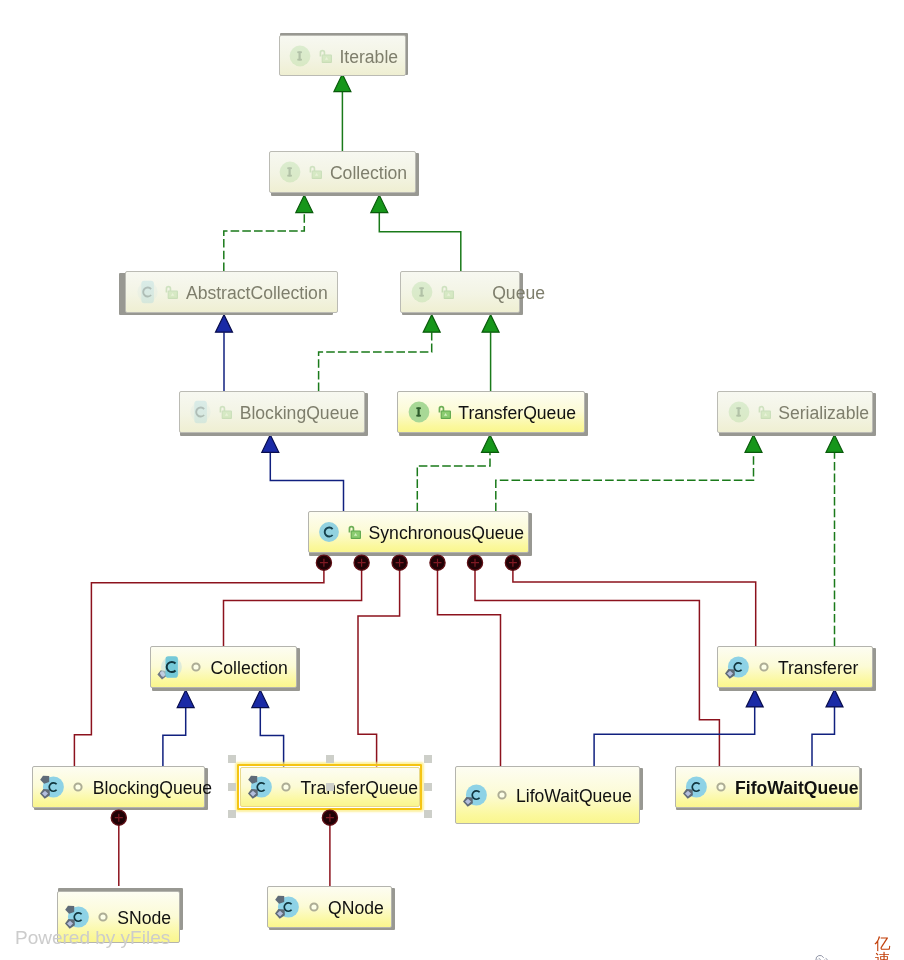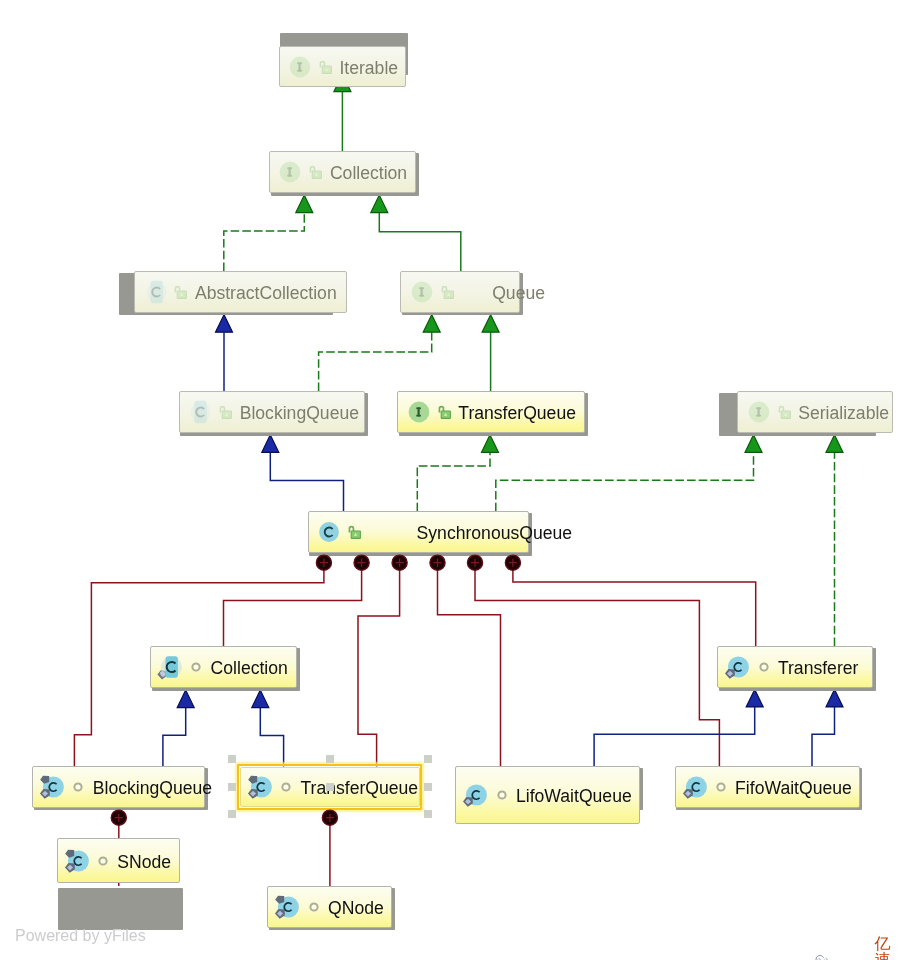--- a/index.html
+++ b/index.html
@@ -17,21 +17,21 @@
                border-color:#b4b4ae;}
   .node.bright .label{color:#111111;}
   .node.faded{background:linear-gradient(to bottom,#f7f8f1 0%,#f3f4e4 55%,#efefd2 100%);
               border-color:#bbbbb4;}
   .node.faded .label{color:#7e7e6c;}
   .shadow{position:absolute;background:#989892;border-radius:1px;}
   .selbox{position:absolute;box-sizing:border-box;border:2.5px solid #f5c413;border-radius:1px;
           box-shadow:0 0 2px 1.5px rgba(252,236,130,0.75);}
   .node.selected{border-color:#e8d98a;}
   .handle{position:absolute;width:8px;height:8px;background:#cdcfc9;}
-  .wm-yfiles{position:absolute;color:#cccccc;font-size:16px;line-height:1;}
+  .wm-yfiles{position:absolute;color:#cccccc;font-size:19px;line-height:1;}
   .wm-brand{position:absolute;display:flex;align-items:center;color:#c2410c;gap:40px;}
   .wm-brand .txt{font-size:16px;line-height:1;letter-spacing:-0.3px;margin-left:5px;
                  font-family:"DejaVu Sans",sans-serif;}
 </style>
 </head>
 <body>
 
 <div id="canvas">
   <svg class="layer" id="edgelayer">
       <g>
@@ -110,21 +110,21 @@
       </g>
       <g>
         <path d="M 118.8 817.7 L 118.8 886.1" fill="none" stroke="#8c121d" stroke-width="1.5"></path>
       </g>
       <g>
         <path d="M 329.9 817.7 L 329.9 886.1" fill="none" stroke="#8c121d" stroke-width="1.5"></path>
       </g>
     </svg>
   <div id="nodelayer">
       <div class="shadow" style="left: 280px; top: 32.5px; width: 128.4px; height: 42.4px;"></div>
-      <div class="node faded" style="left: 278.5px; top: 46px; width: 127px; height: 41px;">
+      <div class="node faded" style="left: 278.5px; top: 35px; width: 127px; height: 41px;">
         <span class="ic" style="left:9.3px;">
           <svg width="22" height="22" viewBox="0 0 22 22" style="opacity:0.33;display:block">
     <circle cx="11" cy="11" r="10.4" fill="#a8d896"></circle>
     <g fill="#2e5c2c">
       <rect x="8.3" y="6.4" width="4.6" height="1.7"></rect>
       <rect x="9.5" y="6.4" width="2.2" height="9.1"></rect>
       <rect x="8.3" y="13.8" width="4.6" height="1.7"></rect>
     </g>
   </svg>
         </span>
@@ -152,21 +152,21 @@
         <span class="ic" style="left:38.3px;">
           <svg width="14" height="14" viewBox="0 0 14 14" style="opacity:0.27;display:block">
     <path d="M2.45 7.4 V3.7 a2.0 2.0 0 0 1 4.0 0 V7.0" fill="none" stroke="#6cae56" stroke-width="1.7"></path>
     <rect x="4.2" y="6.0" width="9.2" height="7.4" rx="0.4" fill="#8bcc70" stroke="#5fa84e" stroke-width="1.1"></rect>
     <path d="M8.6 8.0 l1.7 2.8 h-3.4 z" fill="#d2f0c2"></path>
   </svg>
         </span>
         <span class="label" style="left:59.9px;">Collection</span>
       </div>
       <div class="shadow" style="left: 118.9px; top: 272.5px; width: 214.4px; height: 42.9px;"></div>
-      <div class="node faded" style="left: 134px; top: 271px; width: 213px; height: 41.5px;">
+      <div class="node faded" style="left: 125px; top: 271px; width: 213px; height: 41.5px;">
         <span class="ic" style="left:9.6px;">
           <svg width="23" height="24" viewBox="0 0 23 24" style="opacity:0.3;display:block">
     <circle cx="11.5" cy="12" r="10.2" fill="#c2dfe0" opacity="0.5"></circle>
     <rect x="5.3" y="0.8" width="12.6" height="22.4" rx="2.9" fill="#9bd3de"></rect>
     <path d="M15.1 9.1 a4.5 4.5 0 1 0 0 5.9" fill="none" stroke="#15414e" stroke-width="1.9" stroke-linecap="butt"></path>
   </svg>
         </span>
         <span class="ic" style="left:38.3px;">
           <svg width="14" height="14" viewBox="0 0 14 14" style="opacity:0.27;display:block">
     <path d="M2.45 7.4 V3.7 a2.0 2.0 0 0 1 4.0 0 V7.0" fill="none" stroke="#6cae56" stroke-width="1.7"></path>
@@ -230,21 +230,21 @@
         <span class="ic" style="left:38.3px;">
           <svg width="14" height="14" viewBox="0 0 14 14" style="opacity:1;display:block">
     <path d="M2.45 7.4 V3.7 a2.0 2.0 0 0 1 4.0 0 V7.0" fill="none" stroke="#6cae56" stroke-width="1.7"></path>
     <rect x="4.2" y="6.0" width="9.2" height="7.4" rx="0.4" fill="#8bcc70" stroke="#5fa84e" stroke-width="1.1"></rect>
     <path d="M8.6 8.0 l1.7 2.8 h-3.4 z" fill="#d2f0c2"></path>
   </svg>
         </span>
         <span class="label" style="left:59.9px;">TransferQueue</span>
       </div>
       <div class="shadow" style="left: 718.8px; top: 392.7px; width: 157.4px; height: 43.2px;"></div>
-      <div class="node faded" style="left: 717.3px; top: 391.2px; width: 156px; height: 41.8px; margin-left: 20px;">
+      <div class="node faded" style="left: 717.3px; top: 391.2px; width: 156px; height: 41.8px;">
         <span class="ic" style="left:9.3px;">
           <svg width="22" height="22" viewBox="0 0 22 22" style="opacity:0.33;display:block">
     <circle cx="11" cy="11" r="10.4" fill="#a8d896"></circle>
     <g fill="#2e5c2c">
       <rect x="8.3" y="6.4" width="4.6" height="1.7"></rect>
       <rect x="9.5" y="6.4" width="2.2" height="9.1"></rect>
       <rect x="8.3" y="13.8" width="4.6" height="1.7"></rect>
     </g>
   </svg>
         </span>
@@ -265,21 +265,21 @@
     <path d="M14.6 8.1 a4.5 4.5 0 1 0 0 5.9" fill="none" stroke="#15414e" stroke-width="1.9" stroke-linecap="butt"></path>
   </svg>
         </span>
         <span class="ic" style="left:38.3px;">
           <svg width="14" height="14" viewBox="0 0 14 14" style="opacity:1;display:block">
     <path d="M2.45 7.4 V3.7 a2.0 2.0 0 0 1 4.0 0 V7.0" fill="none" stroke="#6cae56" stroke-width="1.7"></path>
     <rect x="4.2" y="6.0" width="9.2" height="7.4" rx="0.4" fill="#8bcc70" stroke="#5fa84e" stroke-width="1.1"></rect>
     <path d="M8.6 8.0 l1.7 2.8 h-3.4 z" fill="#d2f0c2"></path>
   </svg>
         </span>
-        <span class="label" style="left:59.9px;margin-left:48px;">SynchronousQueue</span>
+        <span class="label" style="left:59.9px;">SynchronousQueue</span>
       </div>
       <div class="shadow" style="left: 151.5px; top: 647.5px; width: 148.4px; height: 43.2px;"></div>
       <div class="node bright" style="left: 150px; top: 646px; width: 147px; height: 41.8px;">
         <span class="ic" style="left:5px;">
           <svg width="28" height="27" viewBox="0 0 28 27" style="display:block">
     <path d="M1.4 21.0 L4.8 16.8 L9.8 17.6 L10.5 22.4 L6.0 25.9 Z" fill="#6f7884"></path>
     <path d="M5.0 21.5 a2.0 2.0 0 1 1 3.0 -2.0 a2.0 2.0 0 1 1 -3.0 2.0" fill="#c0cbe2"></path>
     <circle cx="15.4" cy="13.6" r="10.5" fill="#c2dfe0" opacity="0.55"></circle>
     <rect x="9.5" y="2.8" width="12.4" height="21.4" rx="2.8" fill="#75c9d8"></rect>
     <path d="M19.5 10.0 a5.1 5.1 0 1 0 0 7.0" fill="none" stroke="#11363f" stroke-width="2.0" stroke-linecap="butt"></path>
@@ -382,24 +382,24 @@
     <path d="M2.0 19.4 L5.4 15.0 L11.6 15.5 L11.9 21.3 L6.7 24.8 Z" fill="#5f6b78"></path>
     <path d="M7.0 16.7 L10.1 19.5 L7.0 22.4 L4.0 19.5 Z" fill="#b3bede"></path>
     <path d="M18.6 10.3 a4.2 4.2 0 1 0 0 5.5" fill="none" stroke="#11363f" stroke-width="1.7" stroke-linecap="butt"></path>
   </svg>
         </span>
         <span class="ic" style="left:40.3px;">
           <svg width="10" height="10" viewBox="0 0 10 10" style="display:block">
     <circle cx="5" cy="5" r="3.6" fill="#fdffe8" stroke="#adad95" stroke-width="2.0"></circle>
   </svg>
         </span>
-        <span class="label" style="left:59.6px;">FifoWaitQueue</span>
+        <span class="label" style="left:59.6px;font-weight:bold;">FifoWaitQueue</span>
       </div>
       <div class="shadow" style="left: 58.2px; top: 887.6px; width: 124.4px; height: 42.9px;"></div>
-      <div class="node bright" style="left: 56.7px; top: 838px; width: 123px; height: 45px;">
+      <div class="node bright" style="left: 56.7px; top: 891px; width: 123px; height: 52px;">
         <span class="ic" style="left:5px;">
           <svg width="27" height="26" viewBox="0 0 27 26" style="display:block">
     <circle cx="15.4" cy="13.0" r="10.5" fill="#8ed2e6"></circle>
     <path d="M2.2 5.8 L5.0 1.8 L11.2 2.1 L11.2 8.0 L6.1 9.7 Z" fill="#5f6b78"></path>
     <path d="M2.0 19.4 L5.4 15.0 L11.6 15.5 L11.9 21.3 L6.7 24.8 Z" fill="#5f6b78"></path>
     <path d="M7.0 16.7 L10.1 19.5 L7.0 22.4 L4.0 19.5 Z" fill="#b3bede"></path>
     <path d="M18.6 10.3 a4.2 4.2 0 1 0 0 5.5" fill="none" stroke="#11363f" stroke-width="1.7" stroke-linecap="butt"></path>
   </svg>
         </span>
         <span class="ic" style="left:40.3px;">

